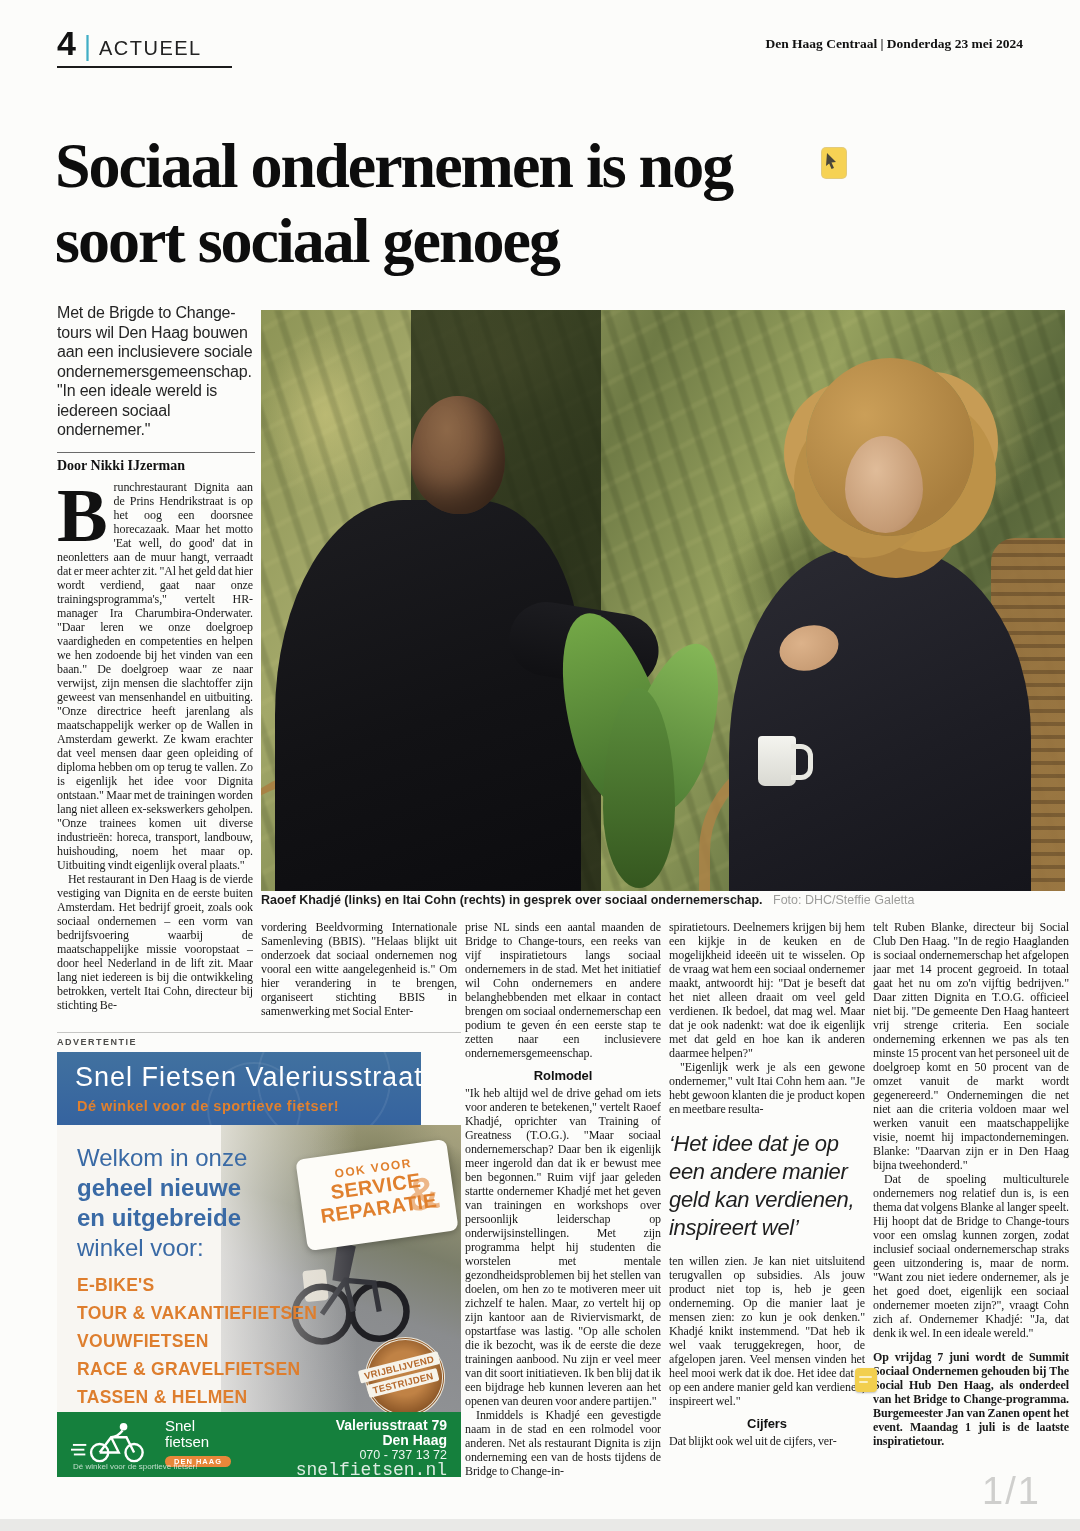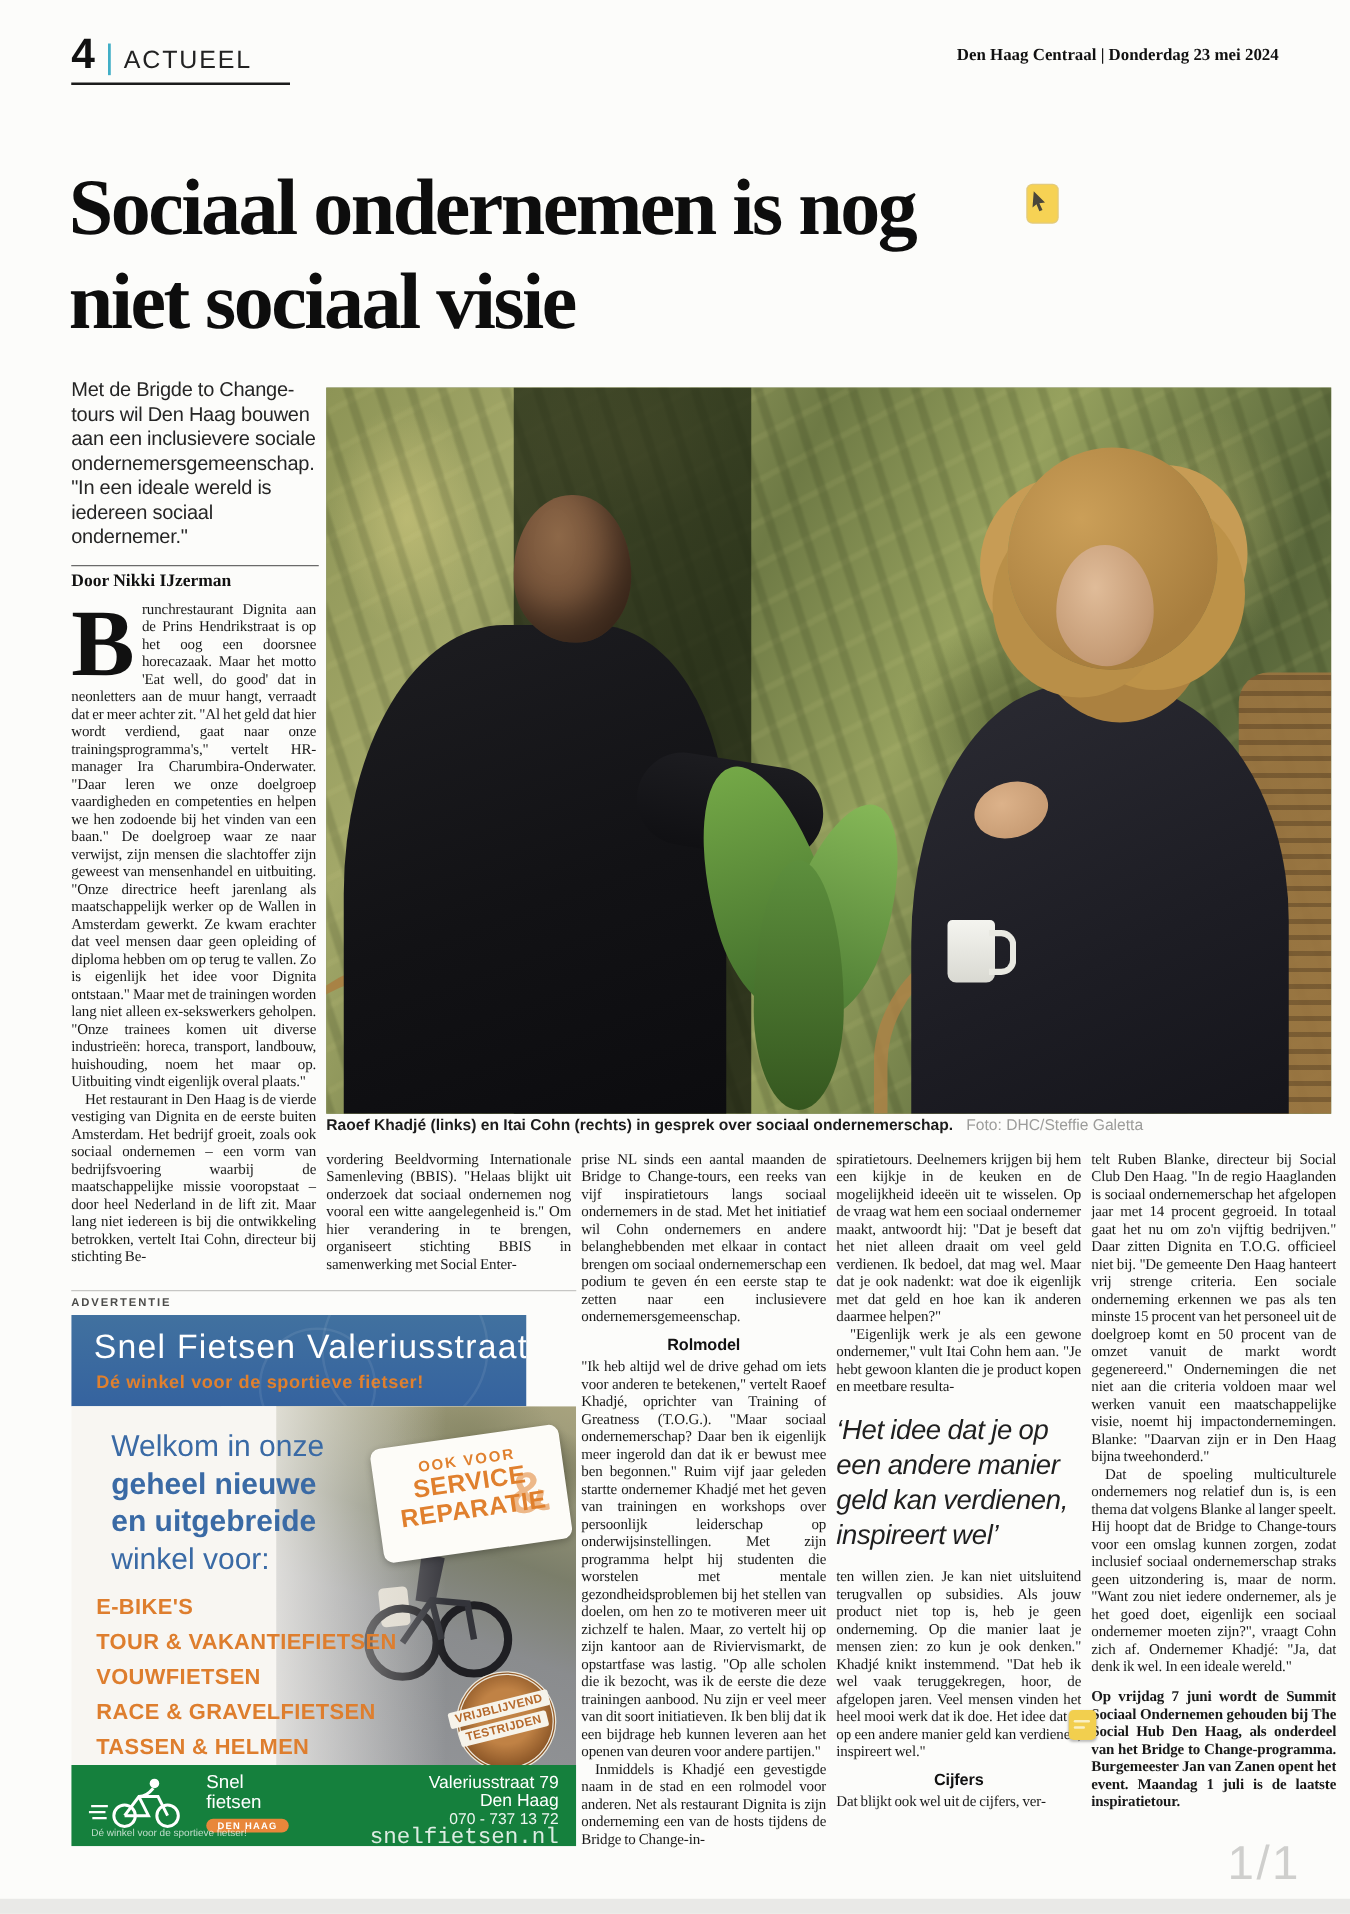--- a/index.html
+++ b/index.html
@@ -125,21 +125,21 @@
   .ad-subtitle{position:absolute;left:20px;top:46px;color:#e0802e;font-size:14.5px;font-weight:700;
                letter-spacing:.5px;}
   .ad-mid{position:absolute;left:0;top:73px;width:404px;height:287px;background:#f8f6f2;overflow:hidden;}
   .ad-photo{position:absolute;right:0;top:0;width:240px;height:287px;
     background:
       radial-gradient(70px 50px at 85% 18%, rgba(90,92,66,.8), transparent 75%),
       radial-gradient(90px 60px at 65% 8%, rgba(130,130,95,.7), transparent 75%),
       linear-gradient(200deg,#a8a37e 0%,#8f8f74 24%,#7b7e6a 38%,#8a8c8e 58%,#94969a 100%);}
   .ad-fade{position:absolute;left:120px;top:0;width:180px;height:287px;
     background:linear-gradient(to right,#f8f6f2 0%,rgba(248,246,242,0) 100%);}
-  .ad-welcome{position:absolute;left:20px;top:18px;color:#3a6aa5;font-size:24px;line-height:30px;margin-left:12px;}
+  .ad-welcome{position:absolute;left:20px;top:18px;color:#3a6aa5;font-size:24px;line-height:30px;}
   .ad-welcome .b{font-weight:700;}
   .ad-products{position:absolute;left:20px;top:146px;color:#de7e2e;font-weight:700;font-size:17.5px;
                line-height:28px;letter-spacing:.3px;}
   .svc-badge{position:absolute;right:8px;top:24px;width:152px;height:92px;background:#fdfcf8;
     border-radius:8px;transform:rotate(-8deg);box-shadow:0 2px 6px rgba(0,0,0,.25);
     text-align:center;color:#e0802e;}
   .svc-top{font-size:12px;font-weight:700;letter-spacing:1.5px;margin-top:12px;}
   .svc-main{font-size:20px;font-weight:700;line-height:22px;letter-spacing:.5px;}
   .svc-amp{position:absolute;right:14px;top:24px;font-size:46px;font-weight:700;opacity:.55;}
   .test-badge{position:absolute;right:16px;top:212px;width:74px;height:74px;border-radius:50%;
@@ -149,21 +149,21 @@
     font-weight:700;padding:1px 5px;border-radius:2px;white-space:nowrap;letter-spacing:.3px;}
   .test-line.t1{top:20px;transform:rotate(-4deg);}
   .test-line.t2{top:36px;left:-2px;transform:rotate(-4deg);}
   .ad-bar{position:absolute;left:0;top:360px;width:404px;height:65px;background:#15803d;color:#fff;}
   .ad-logo{position:absolute;left:14px;top:6px;display:flex;gap:8px;align-items:center;}
   .ad-logo-name{font-size:15px;line-height:16px;color:#fff;}
   .dh-pill{display:inline-block;background:#e8873a;color:#fff;font-size:7.5px;font-weight:700;
            letter-spacing:1px;padding:1px 9px;border-radius:8px;margin-top:2px;}
   .ad-tagline{position:absolute;left:16px;top:50px;font-size:8px;color:rgba(255,255,255,.72);}
   .ad-contact{position:absolute;right:14px;top:6px;text-align:right;line-height:15px;}
-  .ad-street,.ad-city{font-weight:400;font-size:14px;}
+  .ad-street,.ad-city{font-weight:700;font-size:14px;}
   .ad-phone{font-size:12.5px;color:rgba(255,255,255,.92);}
   .ad-site{font-size:18px;color:rgba(255,255,255,.85);font-family:Liberation Mono, monospace;}
 
   
   .page-indicator{left:982px;top:1470px;font-family:"Liberation Sans",sans-serif;font-size:38px;
                   color:#cfcfcd;letter-spacing:2px;}
   .bottom-strip{left:0;top:1519px;width:1080px;height:12px;background:#e9e9e7;}
 </style>
 </head>
 <body>
@@ -172,21 +172,21 @@
 
   <div class="abs hdr-left">
     <span class="hdr-num">4</span>
     <span class="hdr-bar">|</span>
     <span class="hdr-section">ACTUEEL</span>
   </div>
   <div class="abs masthead">Den Haag Centraal | Donderdag 23 mei 2024</div>
 
   <div class="abs headline">
     <div>Sociaal ondernemen is nog</div>
-    <div>niet sociaal visie</div>
+    <div>soort sociaal genoeg</div>
   </div>
   <div class="abs cursor-marker">
     <svg width="16" height="18" viewBox="0 0 16 18">
       <path d="M3 1 L12 10 L7.5 10.5 L10 16 L7.5 17 L5.2 11.4 L2 14 Z" fill="#4a463a"></path>
     </svg>
   </div>
 
   <div class="abs intro">Met de Brigde to Change-tours wil Den Haag bouwen aan een inclusievere sociale ondernemersgemeenschap. "In een ideale wereld is iedereen sociaal ondernemer."</div>
   <div class="abs byline">Door Nikki IJzerman</div>
 

